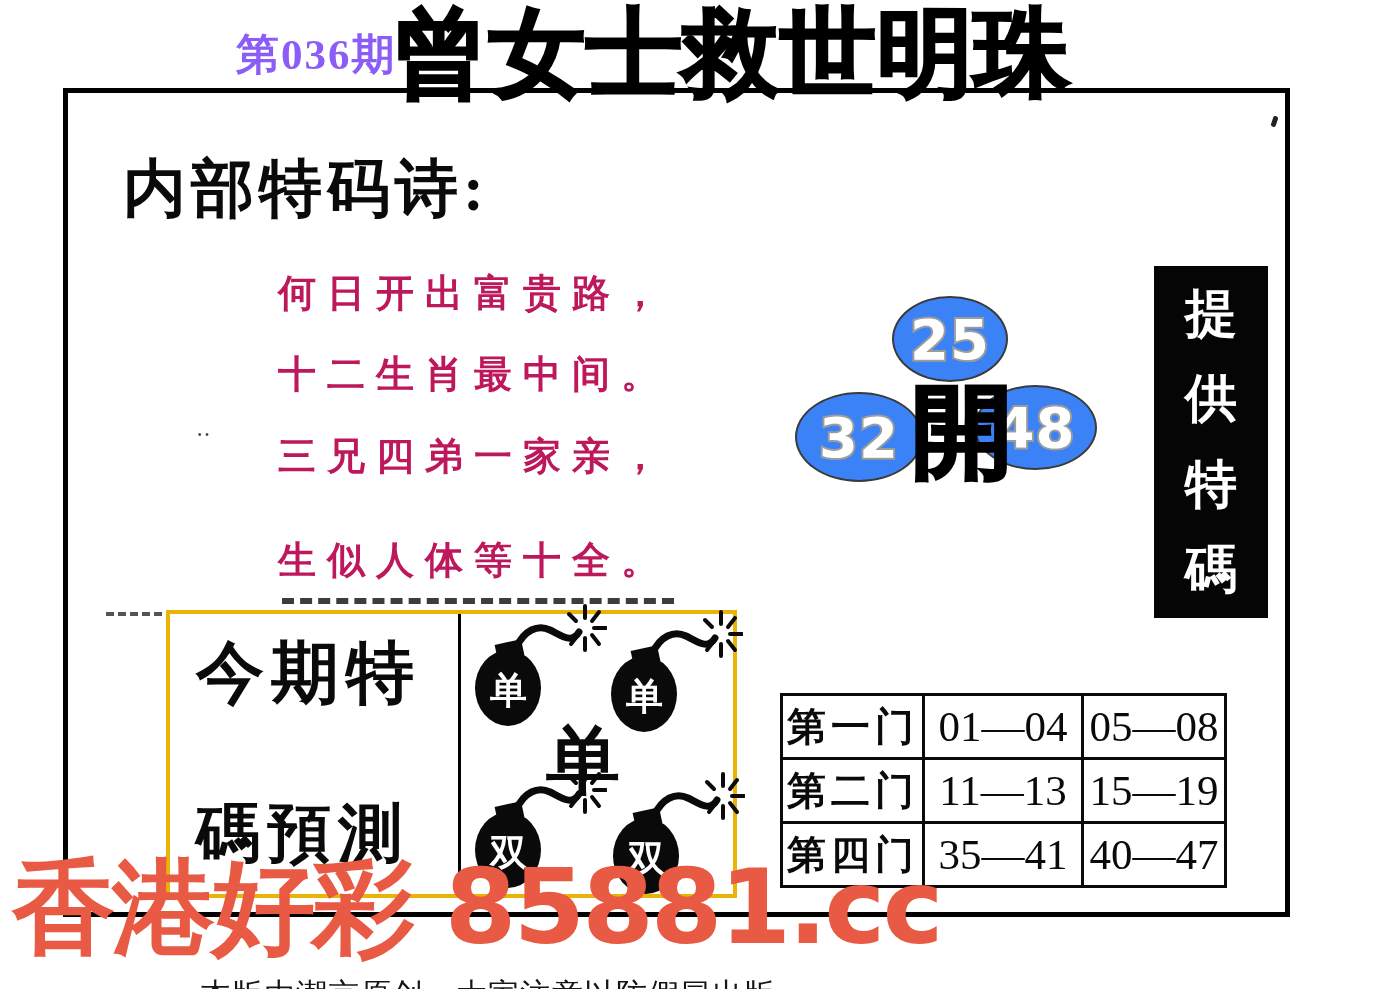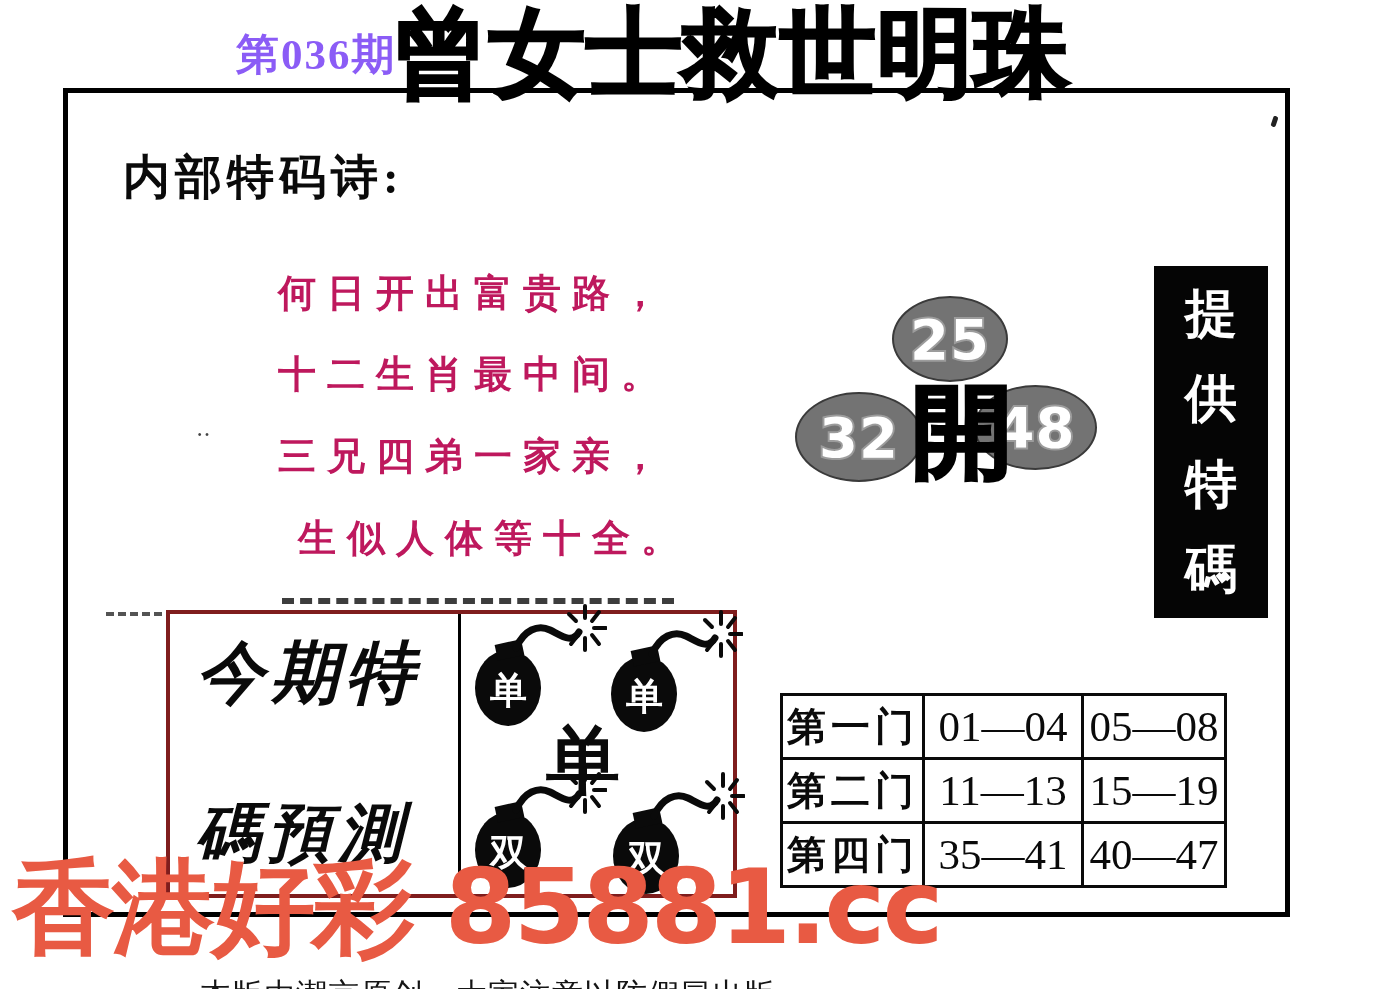--- a/index.html
+++ b/index.html
@@ -42,39 +42,39 @@
     transform: rotate(18deg);
   }
   .poem-dots {
     left: 196px; top: 416px;
     font-size: 22px; color: #444; letter-spacing: 6px;
   }
 
   
   .poem-heading {
     left: 123px; top: 146px;
-    font-size: 47px; font-weight: 700; color: #0a0a0a;
+    font-size: 63px; font-weight: 700; color: #0a0a0a;
     letter-spacing: 5px;
   }
   .poem-line {
     left: 278px;
     font-size: 38px; font-weight: 600; color: #be185d;
     letter-spacing: 11px; white-space: nowrap;
   }
   .poem-line-1 { top: 268px; }
   .poem-line-2 { top: 349px; }
   .poem-line-3 { top: 431px; }
-  .poem-line-4 { top: 513px; margin-left: 20px; }
+  .poem-line-4 { top: 535px; }
 
   
   .oval {
     border: 2.5px solid #3a3a3a;
     border-radius: 50%;
     display: flex; align-items: center; justify-content: center;
-    background: #737373;
+    background: #3b82f6;
   }
   .oval-top    { left: 892px; top: 296px; width: 116px; height: 86px; }
   .oval-left   { left: 795px; top: 392px; width: 128px; height: 90px; }
   .oval-right  { left: 974px; top: 385px; width: 123px; height: 85px; }
   .oval-bottom { left: 905px; top: 480px; width: 128px; height: 88px; }
   .bubble-num {
     font-family: "DejaVu Sans", sans-serif;
     font-size: 56px; font-weight: 800;
     color: #ffffff;
     -webkit-text-stroke: 4px #9c9c9c;
@@ -108,23 +108,22 @@
     left: 282px; top: 598px; width: 392px; height: 0;
     border-top: 6px dashed #1c1c1c; opacity: .85;
   }
   .smudge-dots {
     left: 106px; top: 612px; width: 68px; height: 0;
     border-top: 4px dashed #2a2a2a; opacity: .8;
   }
   .pred-box {
     left: 166px; top: 610px;
     width: 571px; height: 288px;
-    border: 4px solid #7f1d1d;
+    border: 4px solid #eab308;
     background: #fff;
-    font-style: italic;
   }
   .pred-divider {
     position: absolute; left: 288px; top: 0;
     width: 3px; height: 100%;
     background: #000;
   }
   .pred-title {
     position: absolute; left: 26px;
     font-size: 68px; font-weight: 600; color: #0a0a0a;
     letter-spacing: 7px; white-space: nowrap;

